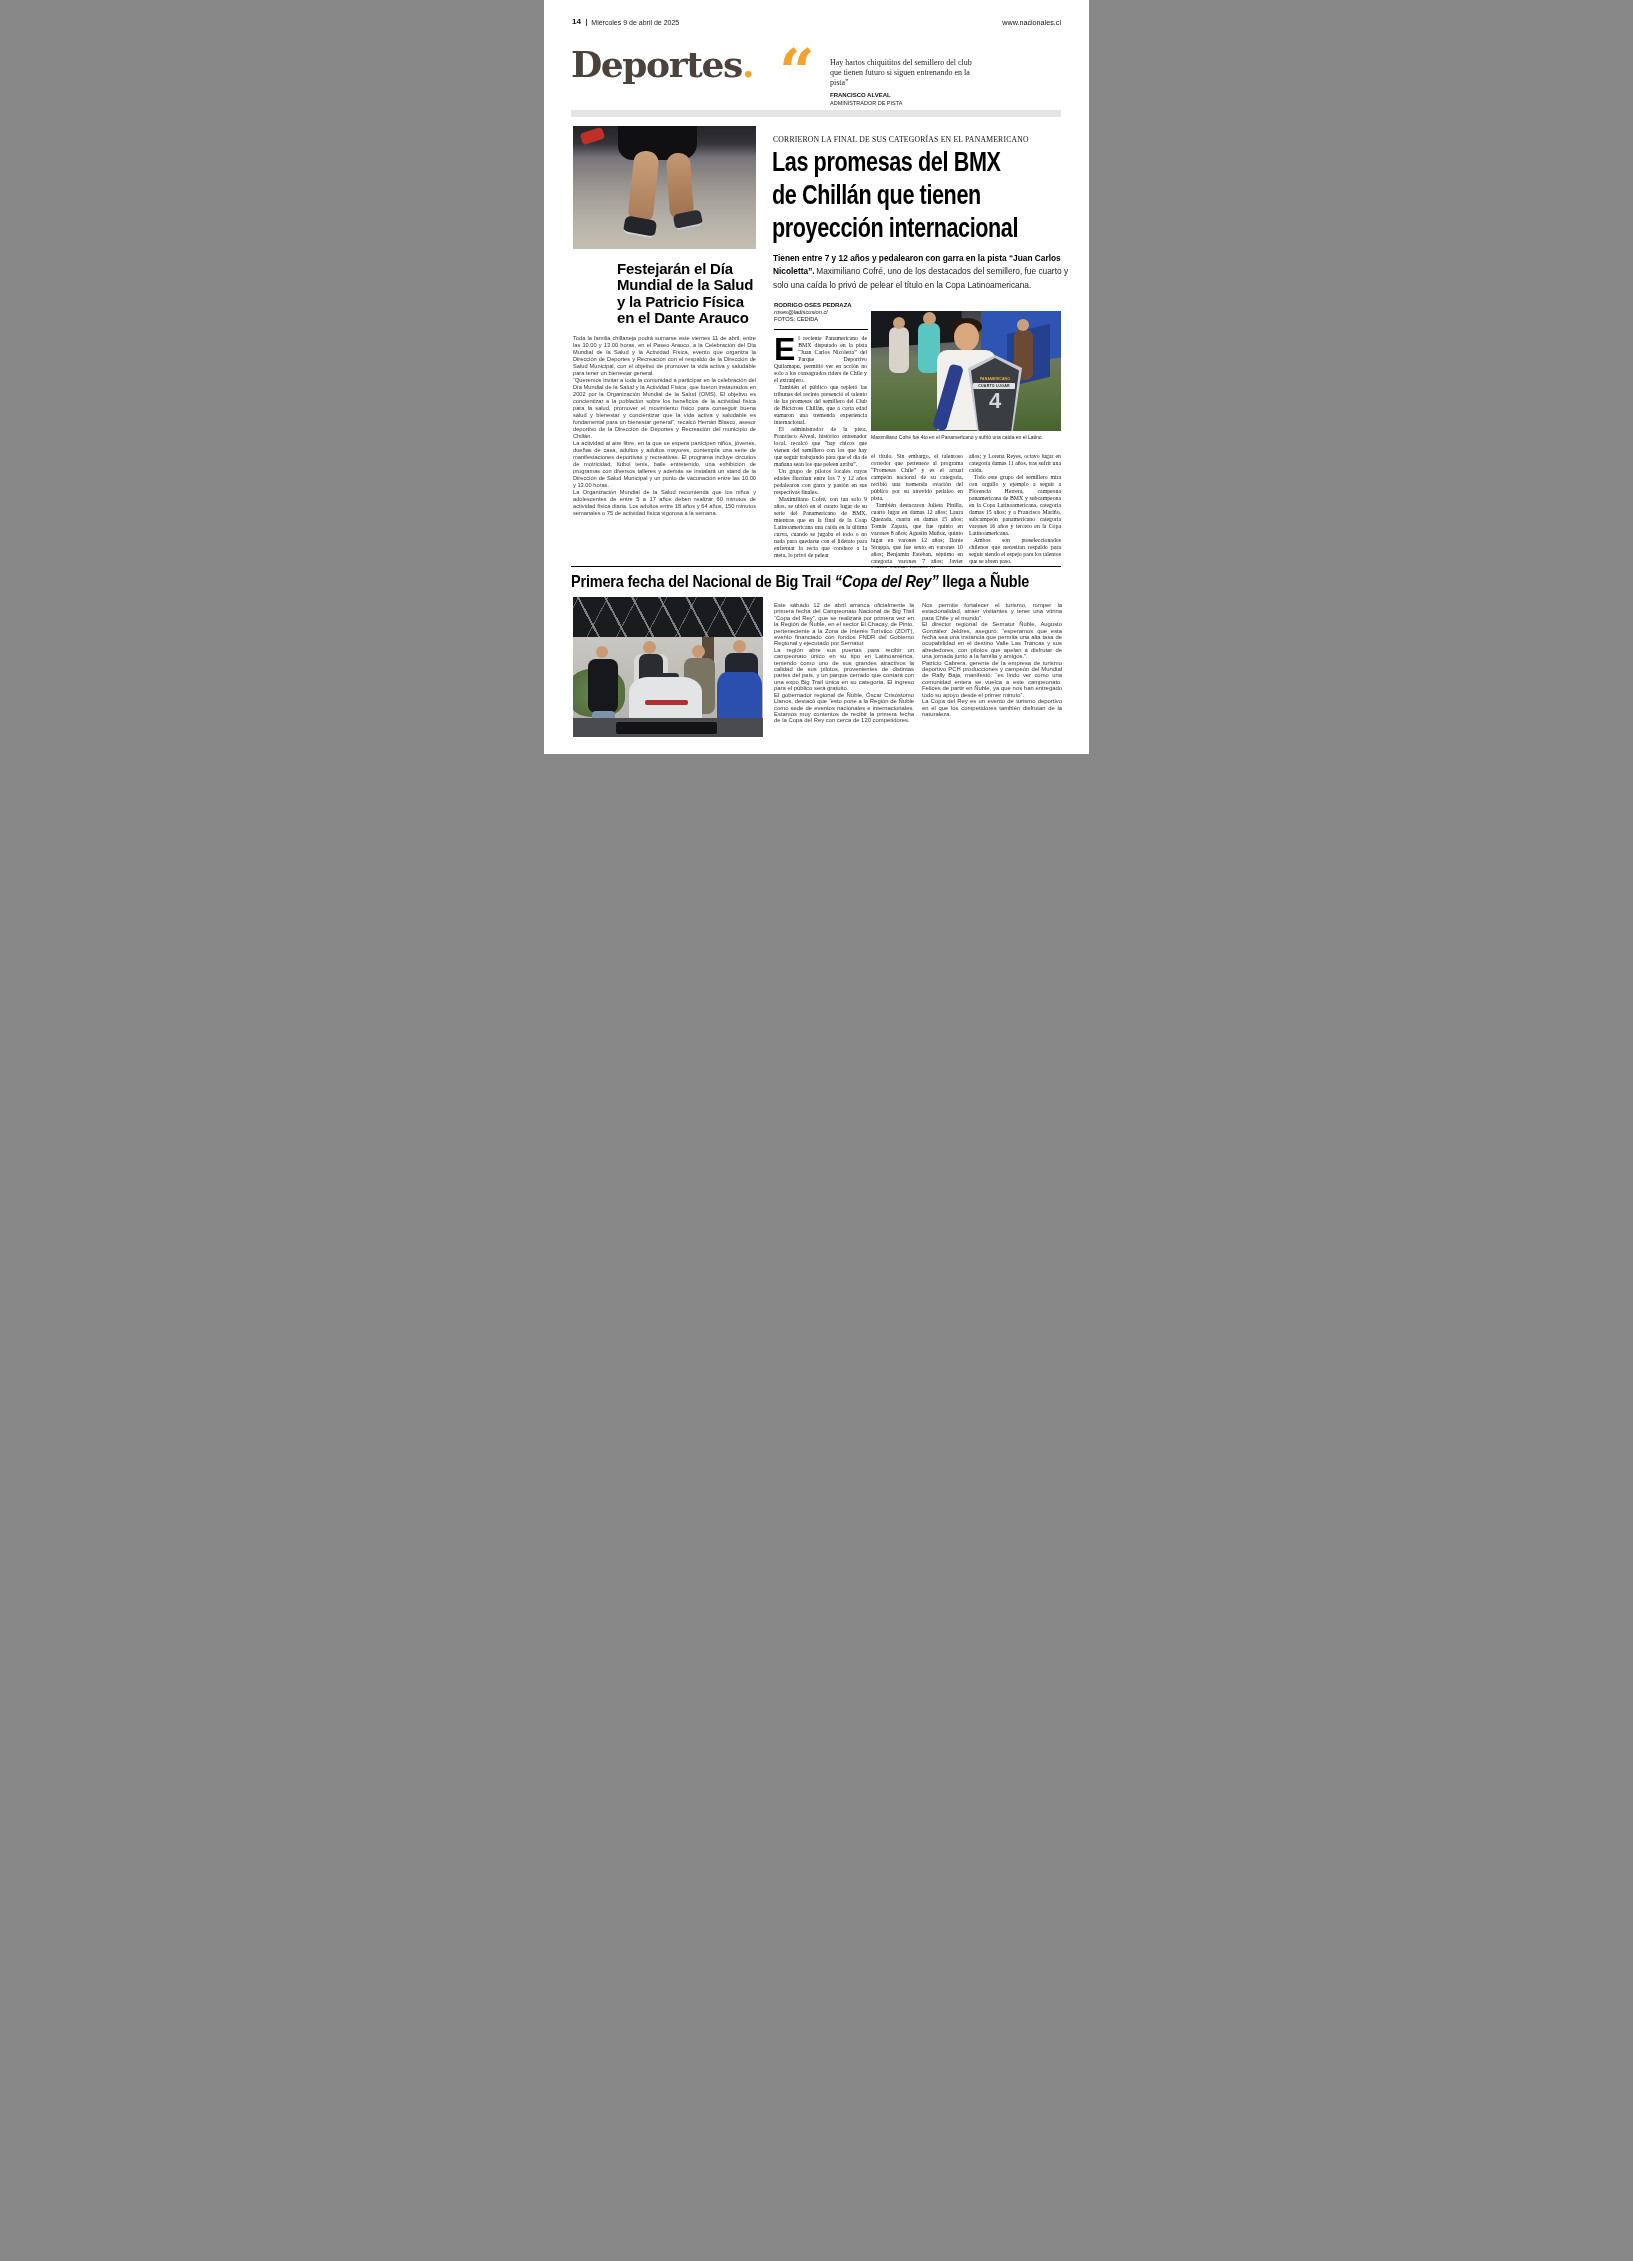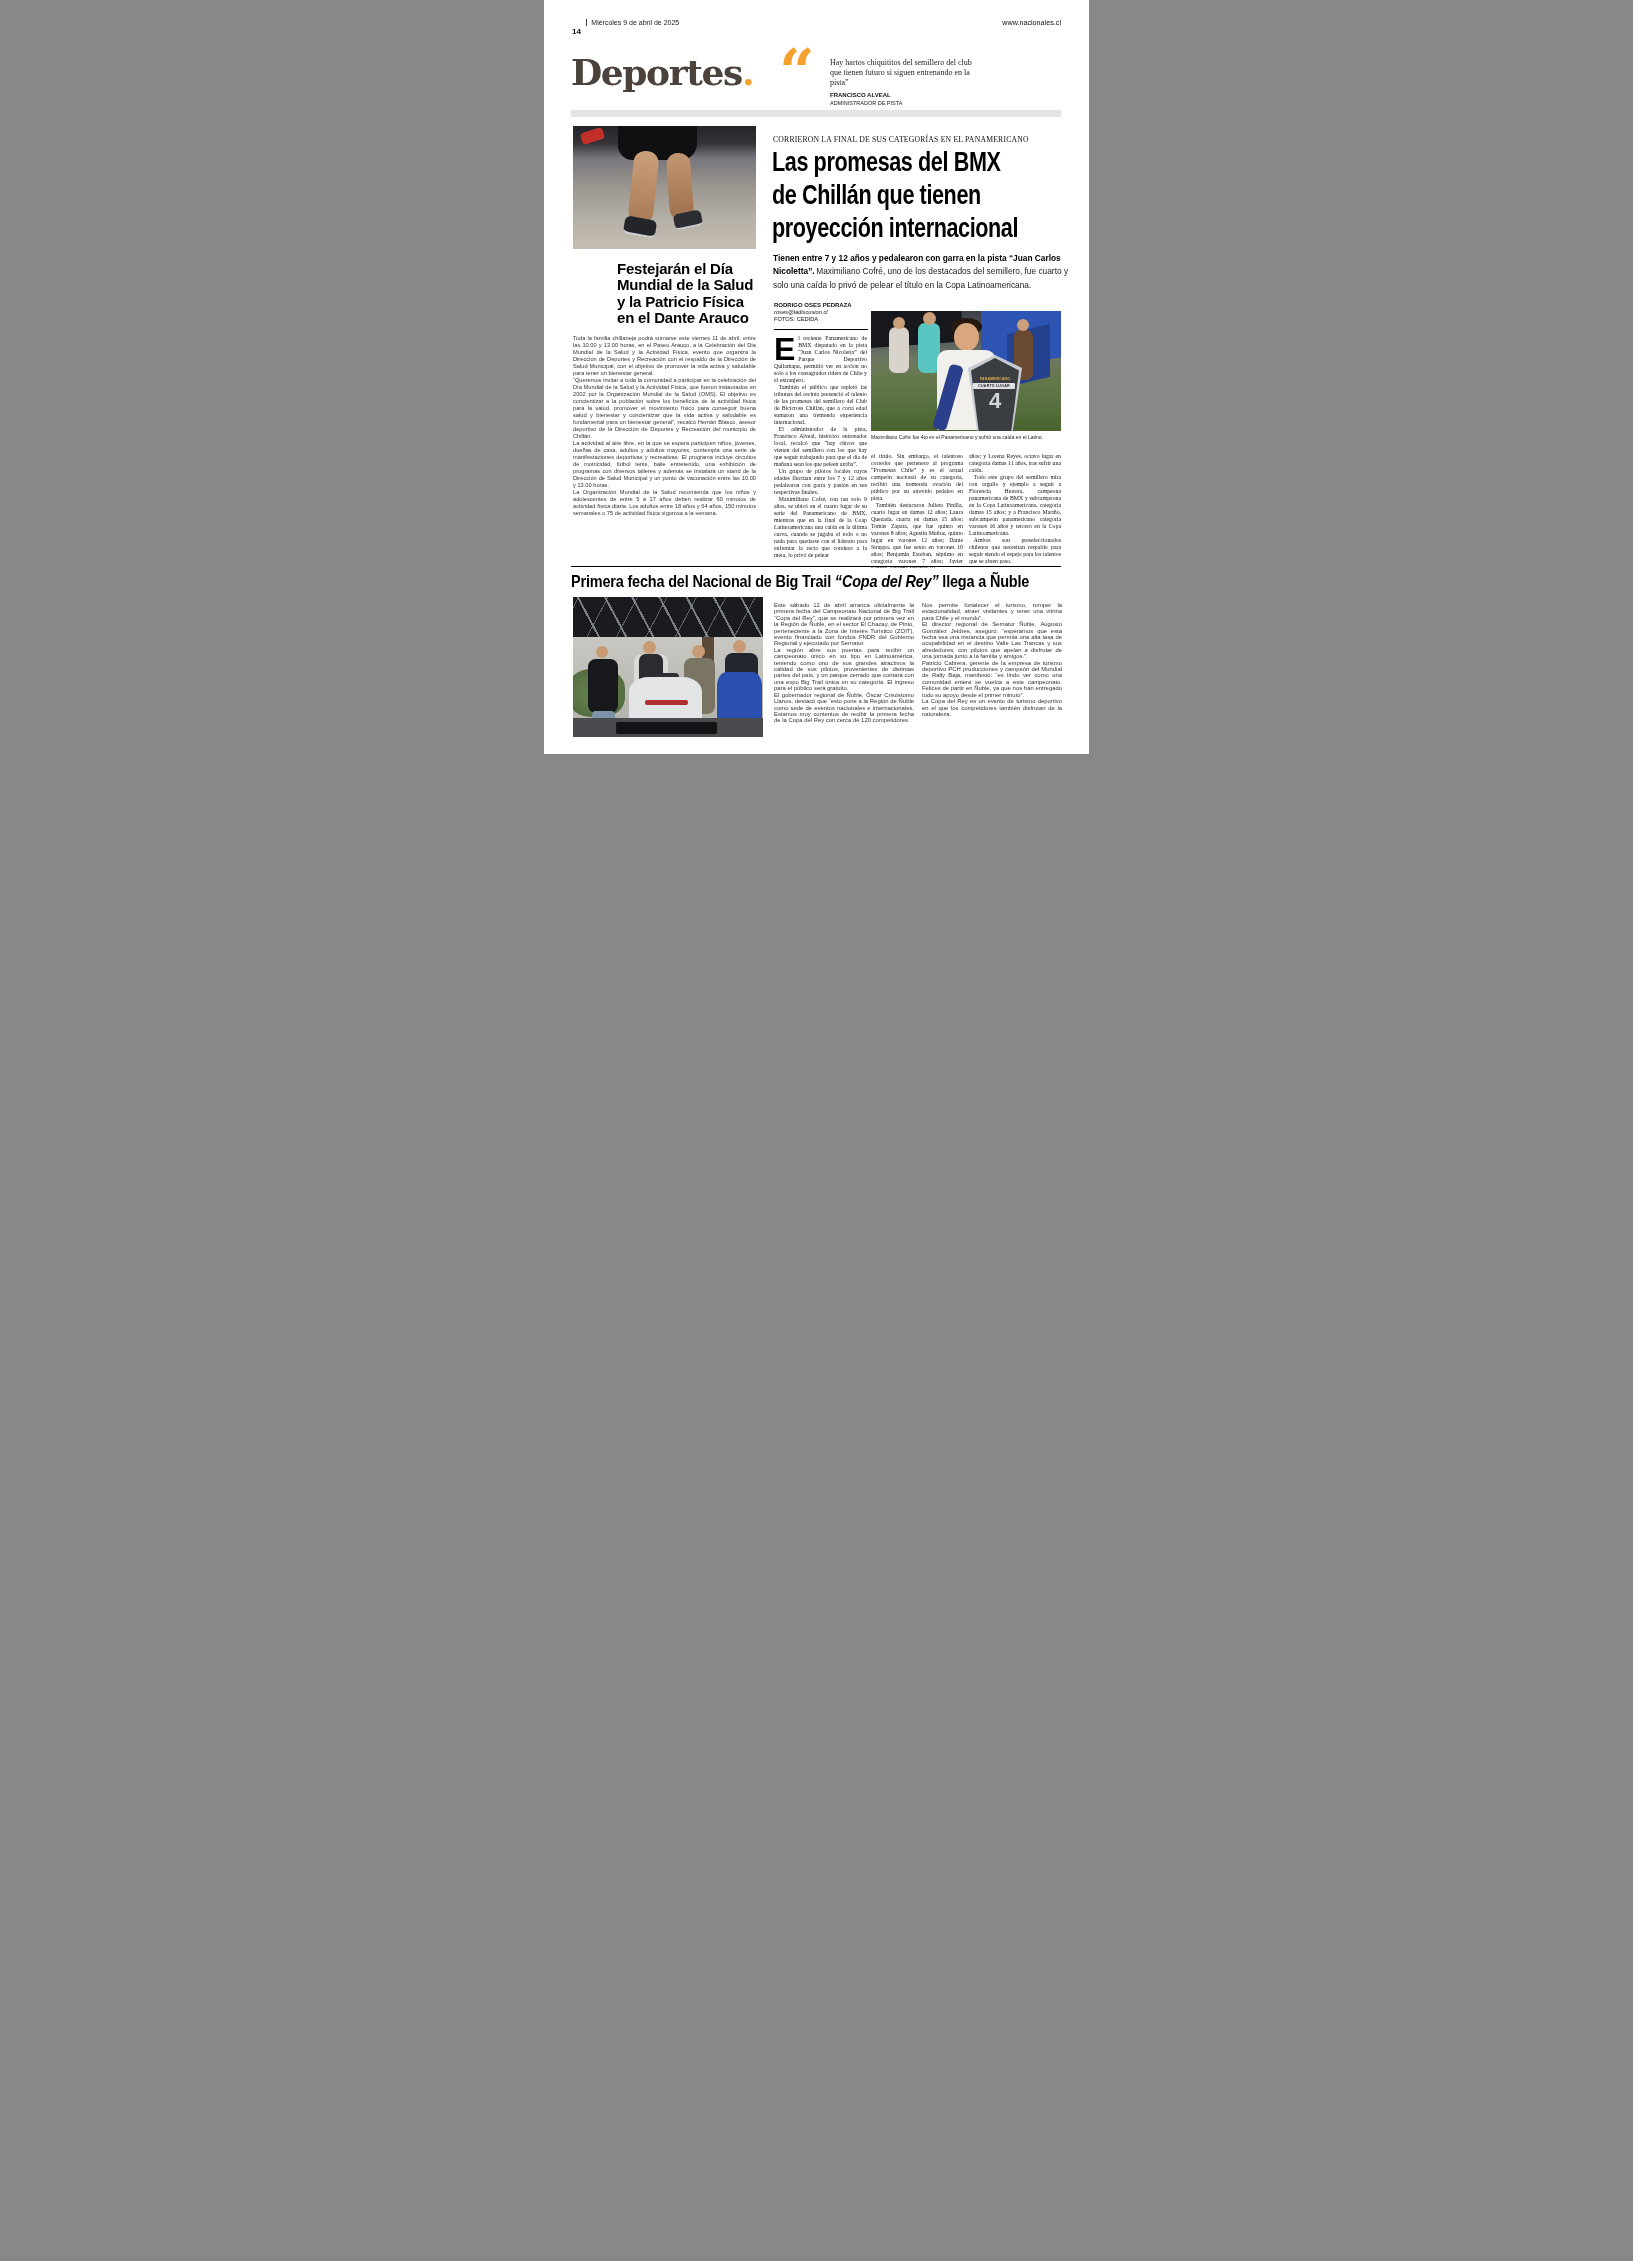--- a/index.html
+++ b/index.html
@@ -4,26 +4,26 @@
 <style>
   html,body { margin:0; padding:0; background:#888; }
   .page {
     position:relative; width:545px; height:754px; margin:0 auto;
     background:#ffffff; overflow:hidden;
     font-family:"Liberation Sans", sans-serif; color:#1a1a1a;
   }
   .abs { position:absolute; }
 
   
-  .pg-num { left:28px; top:27px; font-size:8.1px; font-weight:700; color:#111; }
+  .pg-num { left:28px; top:17px; font-size:8.1px; font-weight:700; color:#111; }
   .pg-date { left:42px; top:18.7px; font-size:7px; color:#222; border-left:0.7px solid #444; padding-left:4.3px; }
   .site { top:18px; right:28px; font-size:7.2px; color:#111; }
 
   
-  .sec-title { left:27px; top:54px; font-family:"DejaVu Serif", serif; font-weight:700;
+  .sec-title { left:27px; top:46px; font-family:"DejaVu Serif", serif; font-weight:700;
                font-size:36px; letter-spacing:-1.4px; color:#4a423b; line-height:1; }
   .sec-title .dot { color:#f5a12d; }
   .q-icon { left:235px; top:41px; font-family:"DejaVu Serif", serif; font-size:62px;
             color:#f5a12d; line-height:1; font-weight:700; }
   .q-text { left:286px; top:58px; width:145px; font-family:"Liberation Serif", serif;
             font-size:8px; line-height:10px; color:#1c1c1c; }
   .q-author { left:286px; top:92px; font-size:6px; font-weight:700; color:#111; }
   .q-role { left:286px; top:100px; font-size:5.5px; color:#222; }
   .gray-band { left:27px; top:110px; width:490px; height:6.7px; background:#e4e4e4; }
 

